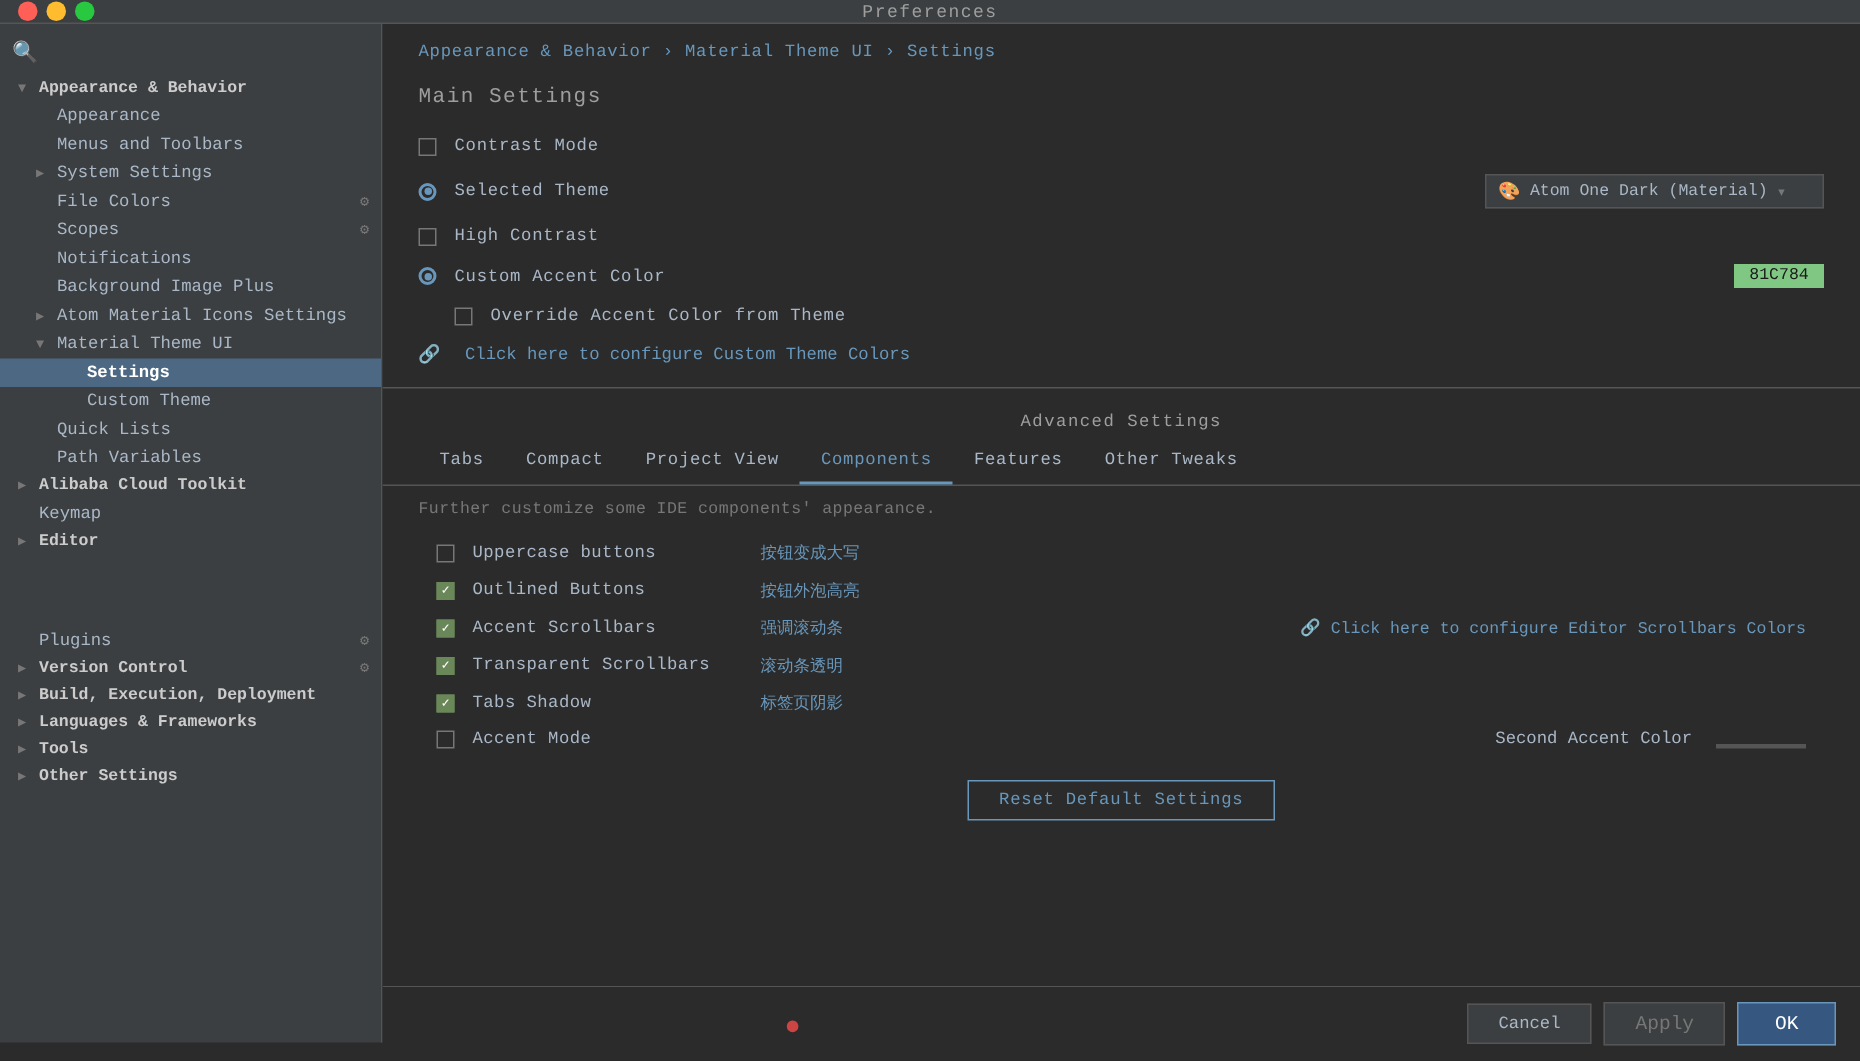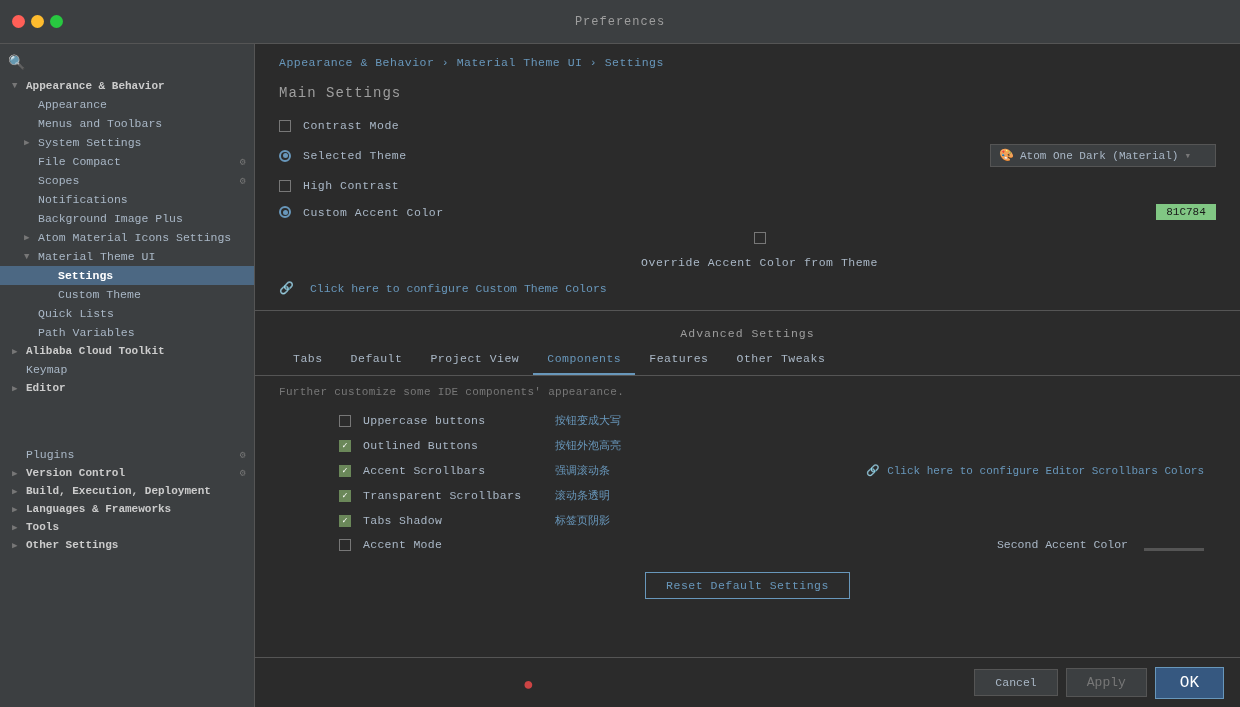--- a/index.html
+++ b/index.html
@@ -7,21 +7,21 @@
       font-family: 'Courier New', Courier, monospace;
       background: #2b2b2b;
       color: #a9b7c6;
       width: 1240px;
       height: 707px;
       overflow: hidden;
       font-size: 12px;
     }
     .title-bar {
       background: #3c3f41;
-      height: 44px;
+      height: 16px;
       display: flex;
       align-items: center;
       justify-content: center;
       position: relative;
       border-bottom: 1px solid #555;
     }
     .title-bar-buttons {
       position: absolute;
       left: 12px;
       display: flex;
@@ -217,21 +217,20 @@
       letter-spacing: 0.3px;
     }
     .components-grid {
       padding: 4px 24px;
     }
     .comp-row {
       display: flex;
       align-items: center;
       padding: 5px 12px;
       gap: 12px;
-      margin-left: 48px;
     }
     .comp-label {
       color: #a9b7c6;
       font-size: 11.5px;
       width: 180px;
       letter-spacing: 0.3px;
     }
     .comp-desc {
       color: #6897bb;
       font-size: 11px;
@@ -296,21 +295,21 @@
       font-family: 'Courier New', monospace;
       font-size: 13px;
       cursor: not-allowed;
     }
     .ok-btn {
       background: #365880;
       border: 1px solid #6897bb;
       color: #fff;
       padding: 6px 24px;
       font-family: 'Courier New', monospace;
-      font-size: 16px;
+      font-size: 13px;
       cursor: pointer;
     }
     .help-icon {
       position: absolute;
       left: 268px;
       bottom: 12px;
       color: #cc4444;
       font-size: 18px;
       cursor: pointer;
     }
@@ -359,21 +358,21 @@
         <div class="sidebar-item" style="padding-left: 24px;">
           <span style="width:10px;display:inline-block;"></span>
           <span>Menus and Toolbars</span>
         </div>
         <div class="sidebar-item" style="padding-left: 24px;">
           <span style="font-size:9px;color:#777;width:10px;display:inline-block;">▶</span>
           <span>System Settings</span>
         </div>
         <div class="sidebar-item" style="padding-left: 24px;">
           <span style="width:10px;display:inline-block;"></span>
-          <span>File Compact</span>
+          <span>File Colors</span>
           <span class="sidebar-badge">⚙</span>
         </div>
         <div class="sidebar-item" style="padding-left: 24px;">
           <span style="width:10px;display:inline-block;"></span>
           <span>Scopes</span>
           <span class="sidebar-badge">⚙</span>
         </div>
         <div class="sidebar-item" style="padding-left: 24px;">
           <span style="width:10px;display:inline-block;"></span>
           <span>Notifications</span>
@@ -472,37 +471,37 @@
         <div class="checkbox"></div>
         <span class="row-label">High Contrast</span>
       </div>
 
       <div class="settings-row">
         <div class="radio-dot checked"></div>
         <span class="row-label">Custom Accent Color</span>
         <div class="color-swatch">81C784</div>
       </div>
 
-      <div class="settings-row" style="padding-left: 48px; flex-direction: column;">
+      <div class="settings-row" style="padding-left: 48px;">
         <div class="checkbox"></div>
         <span class="row-label">Override Accent Color from Theme</span>
       </div>
 
       <div class="settings-row">
         <span class="link-icon">🔗</span>
         <a class="link-text">Click here to configure Custom Theme Colors</a>
       </div>
 
       <div class="divider"></div>
 
       <div class="advanced-title">Advanced Settings</div>
 
       <div class="tabs-bar" id="advanced-tabs">
           <div class="tab-item">Tabs</div>
-          <div class="tab-item">Default</div>
+          <div class="tab-item">Compact</div>
           <div class="tab-item">Project View</div>
           <div class="tab-item active">Components</div>
           <div class="tab-item">Features</div>
           <div class="tab-item">Other Tweaks</div>
         </div>
 
       <div class="tab-description">Further customize some IDE components' appearance.</div>
 
       <div class="components-grid" id="components-grid">
           <div class="comp-row">

